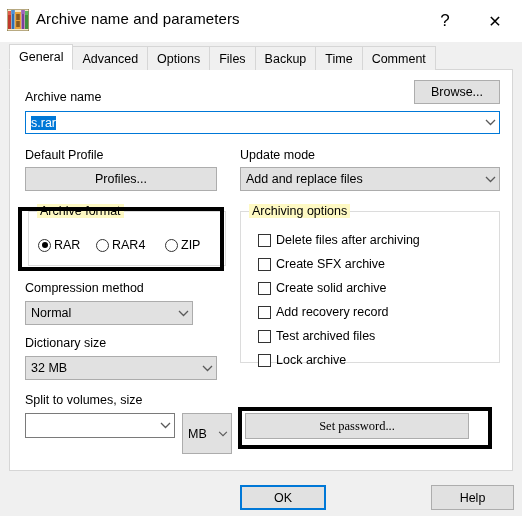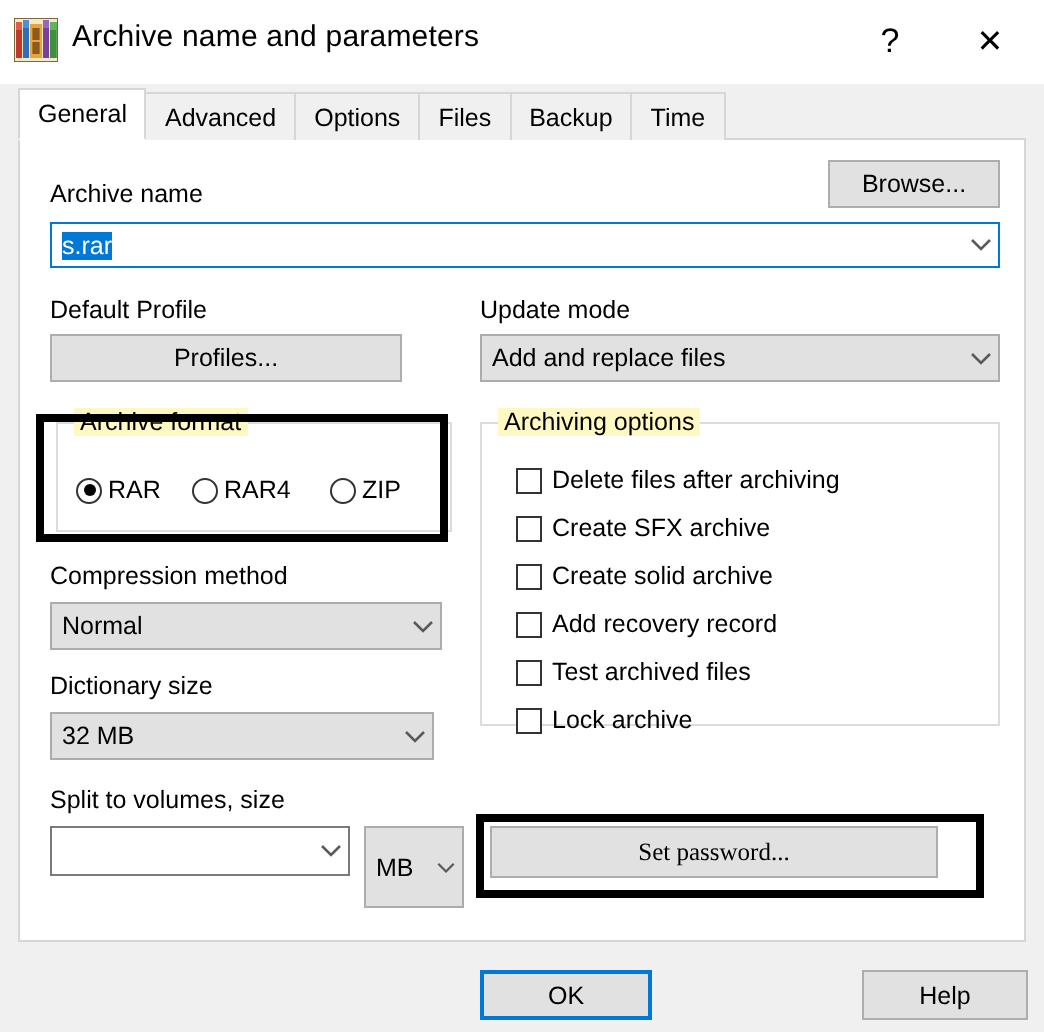--- a/index.html
+++ b/index.html
@@ -309,40 +309,43 @@
       </div>
     <div class="tab">
         <span>Files</span>
       </div>
     <div class="tab">
         <span>Backup</span>
       </div>
     <div class="tab">
         <span>Time</span>
       </div>
+    <div class="tab">
+        <span>Comment</span>
+      </div>
     <div class="tabfill"></div>
   </div>
 
   <div class="tabpage">
 
     <div class="lbl" style="left:15px; top:21px;">Archive name</div>
     <button class="btn" style="left:404px; top:11px; width:86px; height:24px;">
       <span>Browse...</span>
     </button>
     <div class="editcombo" style="left:15px; top:42px; width:475px; height:23px;">
       <div class="etext"><span class="sel">s.rar</span></div>
       <div class="carrow">
         <svg class="chev" width="11" height="7" viewBox="0 0 11 7">
             <path d="M1 1 L5.5 5.5 L10 1" fill="none" stroke="#5a5a5a" stroke-width="1.3"></path>
           </svg>
       </div>
     </div>
 
     <div class="lbl" style="left:15px; top:79px;">Default Profile</div>
-    <button class="btn" style="left:15px; top:98px; width:176px; height:24px;text-align:right;">
+    <button class="btn" style="left:15px; top:98px; width:192px; height:24px;text-align:right;">
       <span>Profiles...</span>
     </button>
 
     <div class="lbl" style="left:230px; top:79px;">Update mode</div>
     <div class="combo" style="left:230px; top:98px; width:260px; height:24px;">
       <div class="cval">Add and replace files</div>
       <div class="carrow">
         <svg class="chev" width="11" height="7" viewBox="0 0 11 7">
             <path d="M1 1 L5.5 5.5 L10 1" fill="none" stroke="#5a5a5a" stroke-width="1.3"></path>
           </svg>
@@ -359,21 +362,21 @@
         <span class="rdot"></span>
         <span class="rlabel">RAR4</span>
       </div>
       <div class="radio" style="left:136px; top:26px;">
         <span class="rdot"></span>
         <span class="rlabel">ZIP</span>
       </div>
     </div>
 
     <div class="lbl" style="left:15px; top:212px;">Compression method</div>
-    <div class="combo" style="left:15px; top:232px; width:196px; height:24px;">
+    <div class="combo" style="left:15px; top:232px; width:168px; height:24px;">
       <div class="cval">Normal</div>
       <div class="carrow">
         <svg class="chev" width="11" height="7" viewBox="0 0 11 7">
             <path d="M1 1 L5.5 5.5 L10 1" fill="none" stroke="#5a5a5a" stroke-width="1.3"></path>
           </svg>
       </div>
     </div>
 
     <div class="lbl" style="left:15px; top:267px;">Dictionary size</div>
     <div class="combo" style="left:15px; top:287px; width:192px; height:24px;">

